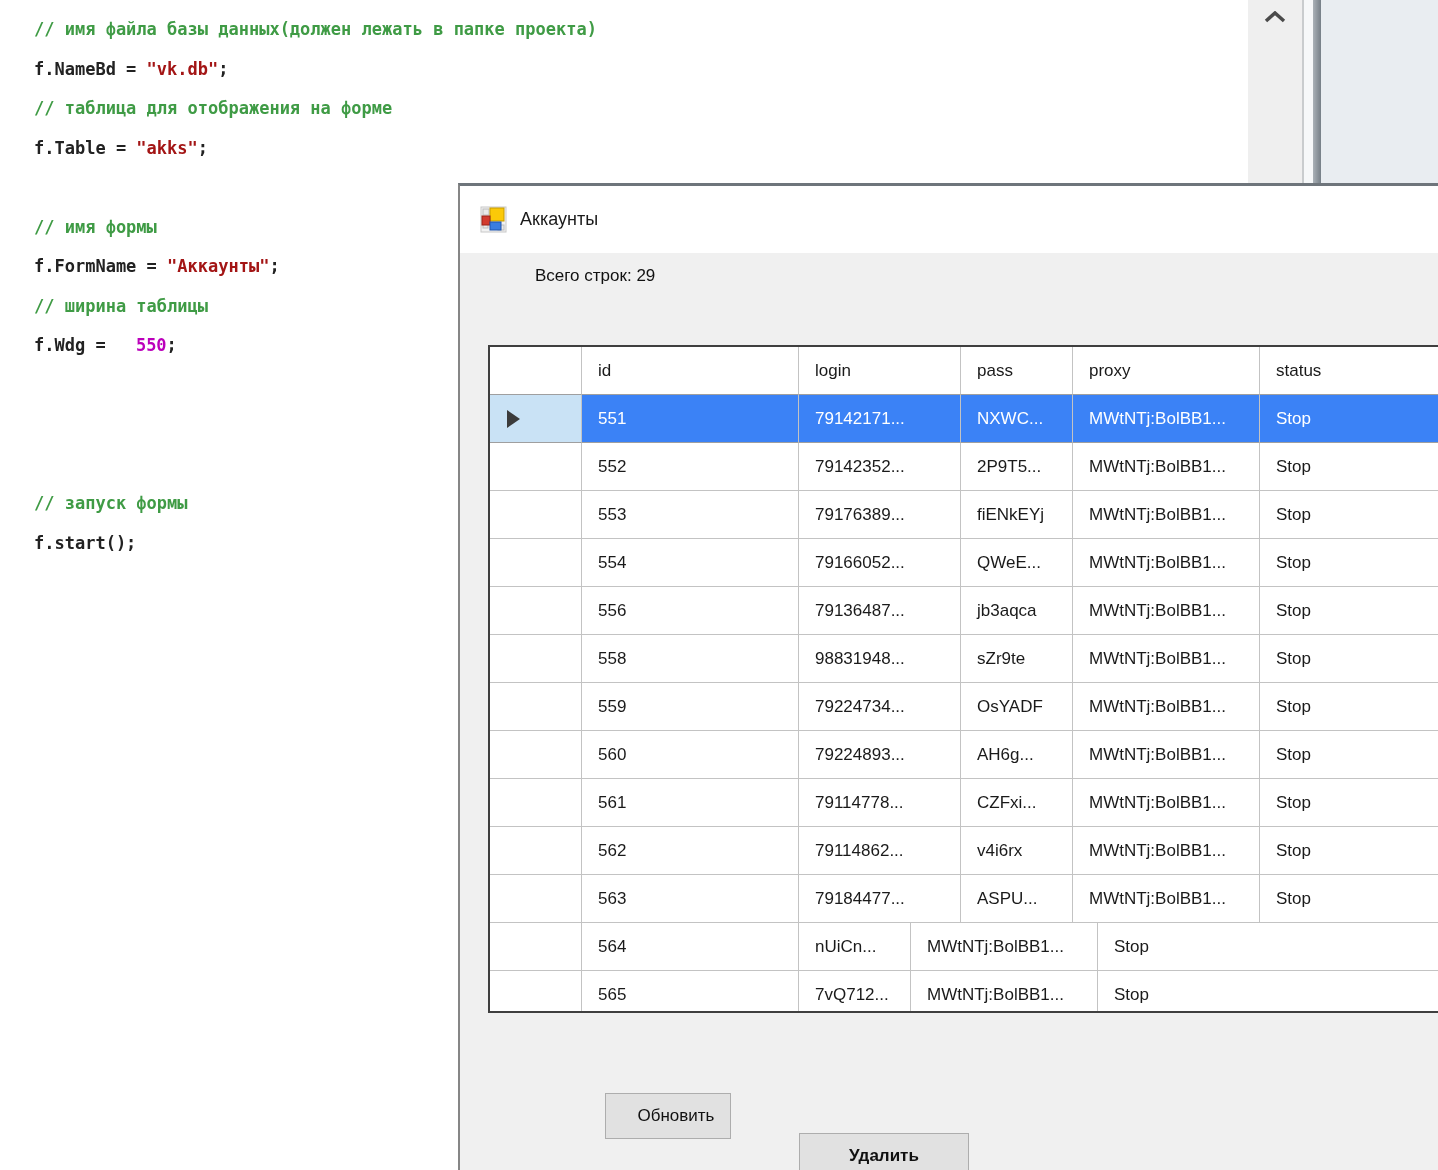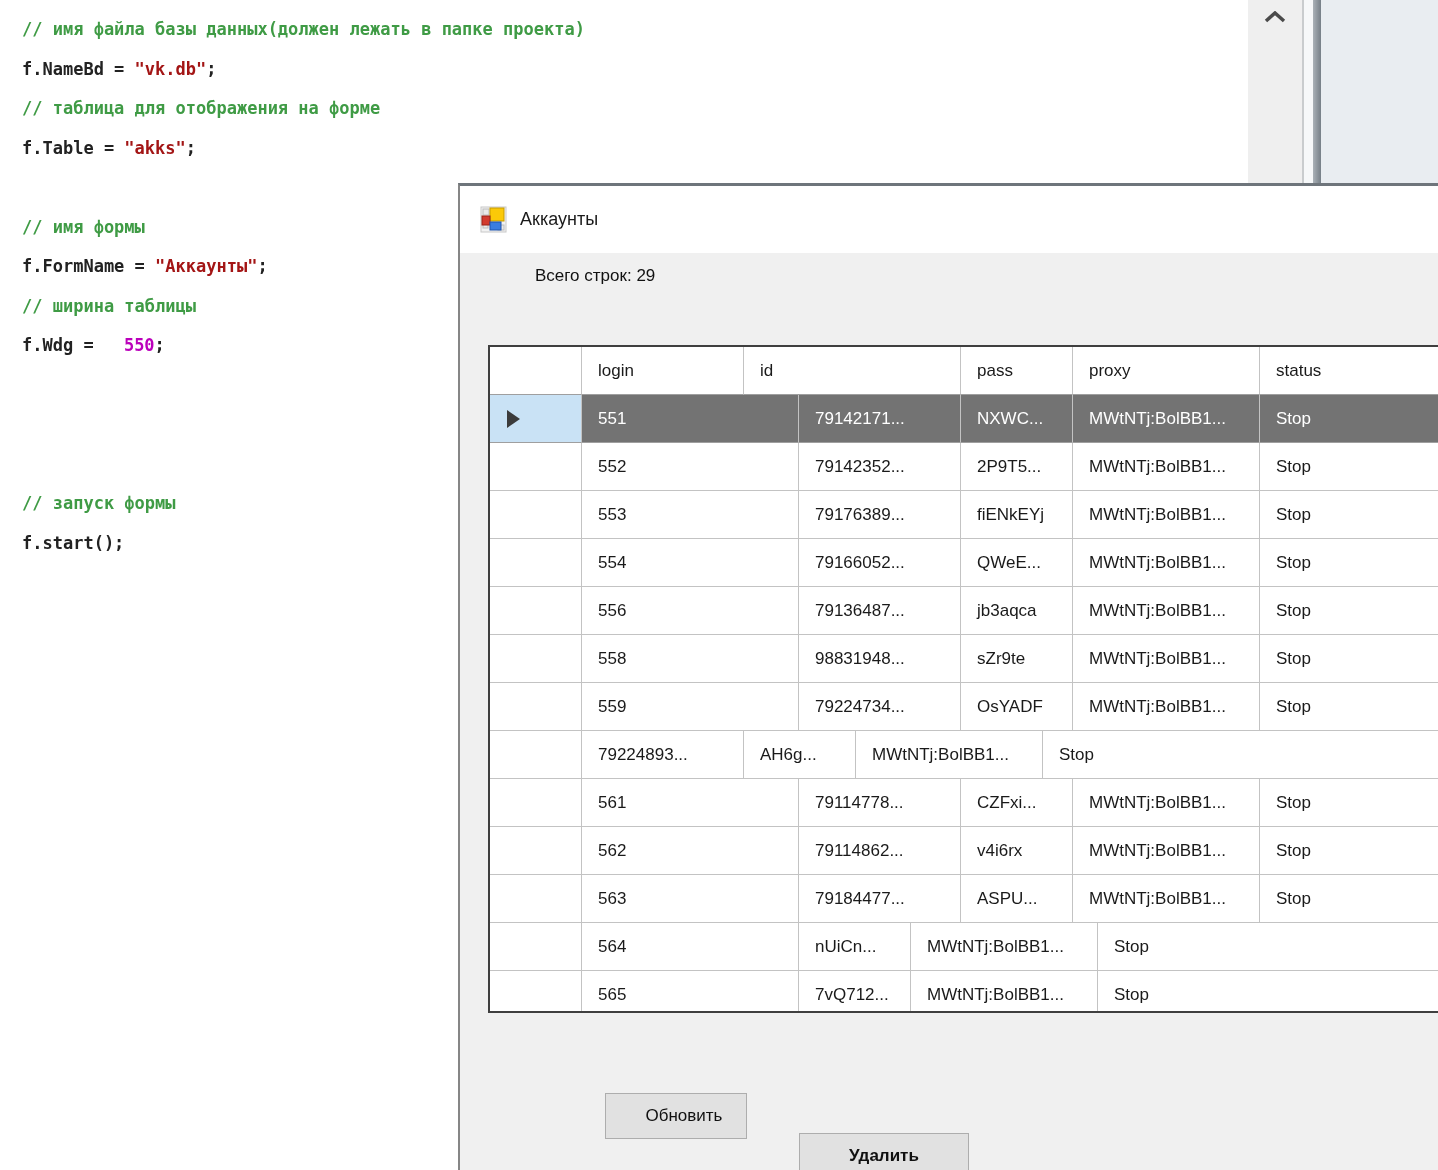--- a/index.html
+++ b/index.html
@@ -1,20 +1,20 @@
 <!DOCTYPE html>
 <html><head>
 <meta charset="utf-8">
 <style>
   * { margin:0; padding:0; box-sizing:border-box; }
   html,body { width:1438px; height:1170px; overflow:hidden; background:#ffffff;
               font-family:"Liberation Sans", sans-serif; }
 
   
-  .code-area { position:absolute; left:22px; top:10px; width:1200px;
+  .code-area { position:absolute; left:34px; top:10px; width:1200px;
                font-family:"DejaVu Sans Mono", monospace; font-size:17px;
                font-weight:bold; line-height:39.5px; white-space:pre; }
   .tok-comment { color:#3f9b45; }
   .tok-plain   { color:#222222; }
   .tok-string  { color:#a31515; }
   .tok-number  { color:#bb00bb;margin-left:20px; }
 
   
   .ed-scrollbar { position:absolute; left:1248px; top:0; width:54px; height:184px;
                   background:#efefef; }
@@ -43,31 +43,31 @@
   .g-cell { height:48px; border-right:1px solid #c3c3c3; border-bottom:1px solid #c3c3c3;
             display:flex; align-items:center; padding-left:16px; font-size:17px;
             color:#1a1a1a; overflow:hidden; white-space:nowrap; }
   .c-rowhdr { width:92px;  padding-left:0; }
   .c-id     { width:217px; }
   .c-login  { width:162px; }
   .c-pass   { width:112px; }
   .c-proxy  { width:187px; }
   .c-status { width:400px; }
   .g-header .g-cell { border-bottom:1px solid #9f9f9f; background:#ffffff; }
-  .g-row.selected .g-cell { background:#737373; color:#ffffff; border-bottom:1px solid #9f9f9f; }
+  .g-row.selected .g-cell { background:#3b82f6; color:#ffffff; border-bottom:1px solid #9f9f9f; }
   .g-row.selected .c-rowhdr { background:#c9e2f5; }
   .row-arrow { width:0; height:0; margin-left:17px;
                border-left:13px solid #3b3b3b;
                border-top:9px solid transparent; border-bottom:9px solid transparent; }
 
   
   .btn { position:absolute; height:46px; background:#e1e1e1; border:1px solid #adadad;
          font-family:"Liberation Sans", sans-serif; font-size:17px; color:#111111;
          display:flex; align-items:center; justify-content:center; cursor:default; }
-  .btn-refresh { left:145px; top:907px; width:142px;padding-left:16px; }
+  .btn-refresh { left:145px; top:907px; width:126px;padding-left:16px; }
   .btn-delete  { left:339px; top:947px; width:170px;font-weight:bold; }
 </style>
 </head>
 <body>
 
 <div class="code-area" id="code-area"><div><span class="tok-comment">// имя файла базы данных(должен лежать в папке проекта)</span></div><div><span class="tok-plain">f.NameBd = </span><span class="tok-string">"vk.db"</span><span class="tok-plain">;</span></div><div><span class="tok-comment">// таблица для отображения на форме</span></div><div><span class="tok-plain">f.Table = </span><span class="tok-string">"akks"</span><span class="tok-plain">;</span></div><div>&nbsp;</div><div><span class="tok-comment">// имя формы</span></div><div><span class="tok-plain">f.FormName = </span><span class="tok-string">"Аккаунты"</span><span class="tok-plain">;</span></div><div><span class="tok-comment">// ширина таблицы</span></div><div><span class="tok-plain">f.Wdg = </span><span class="tok-number">550</span><span class="tok-plain">;</span></div><div>&nbsp;</div><div>&nbsp;</div><div>&nbsp;</div><div><span class="tok-comment">// запуск формы</span></div><div><span class="tok-plain">f.start();</span></div></div>
 
 <div class="ed-scrollbar">
   <div class="ed-scroll-up">
     <svg width="22" height="12" viewBox="0 0 22 12">
@@ -93,22 +93,22 @@
       <rect x="10" y="16" width="11" height="8" fill="#3a7de0" stroke="#1f55ad"></rect>
     </svg>
     <span class="title-text">Аккаунты</span>
   </div>
 
   <div class="rows-count">Всего строк: 29</div>
 
   <div class="grid-wrap" id="grid">
       <div class="g-row g-header">
         <div class="g-cell c-rowhdr"></div>
+        <div class="g-cell c-id">id</div>
         <div class="g-cell c-login">login</div>
-        <div class="g-cell c-id">id</div>
         <div class="g-cell c-pass">pass</div>
         <div class="g-cell c-proxy">proxy</div>
         <div class="g-cell c-status">status</div>
       </div>
       <div class="g-row selected">
         <div class="g-cell c-rowhdr">
           <div class="row-arrow"></div>
         </div>
         <div class="g-cell c-id">551</div>
         <div class="g-cell c-login">79142171...</div>
@@ -159,20 +159,21 @@
       <div class="g-row">
         <div class="g-cell c-rowhdr"></div>
         <div class="g-cell c-id">559</div>
         <div class="g-cell c-login">79224734...</div>
         <div class="g-cell c-pass">OsYADF</div>
         <div class="g-cell c-proxy">MWtNTj:BolBB1...</div>
         <div class="g-cell c-status">Stop</div>
       </div>
       <div class="g-row">
         <div class="g-cell c-rowhdr"></div>
+        <div class="g-cell c-id">560</div>
         <div class="g-cell c-login">79224893...</div>
         <div class="g-cell c-pass">AH6g...</div>
         <div class="g-cell c-proxy">MWtNTj:BolBB1...</div>
         <div class="g-cell c-status">Stop</div>
       </div>
       <div class="g-row">
         <div class="g-cell c-rowhdr"></div>
         <div class="g-cell c-id">561</div>
         <div class="g-cell c-login">79114778...</div>
         <div class="g-cell c-pass">CZFxi...</div>

